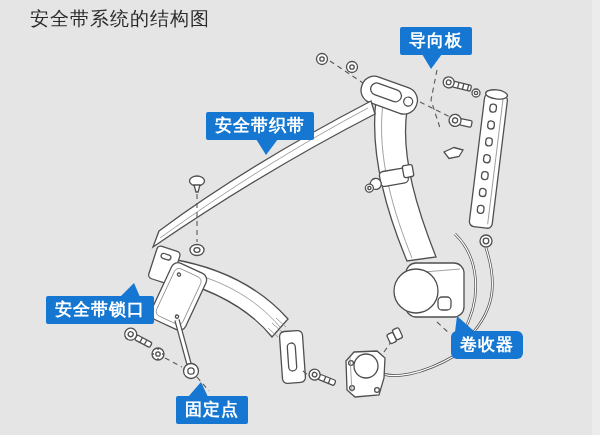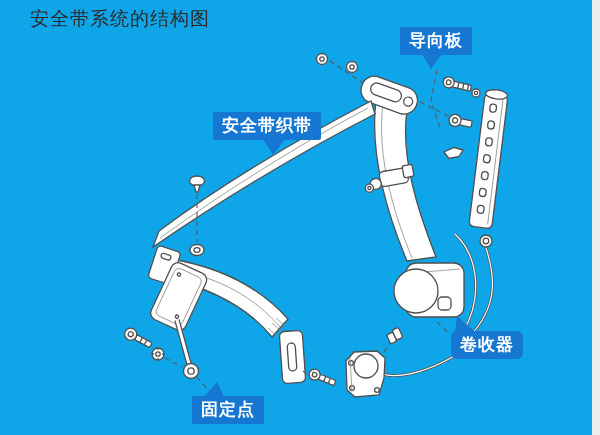--- a/index.html
+++ b/index.html
@@ -1,19 +1,19 @@
 <!DOCTYPE html>
 <html><head>
 <meta charset="utf-8">
 <style>
   html,body{margin:0;padding:0;}
   #canvas{
     position:relative;
     width:600px;height:435px;
-    background:#0ea5e9;
+    background:#e5e5e5;
     overflow:hidden;
     font-family:"Liberation Sans","DejaVu Sans",sans-serif;
   }
   #edge-strip{
     position:absolute;right:0;top:0;width:8px;height:435px;
     background:#ececec;
   }
   #title{
     position:absolute;left:30px;top:6px;
     font-size:19px;font-weight:500;color:#2b2b2b;
@@ -28,24 +28,24 @@
     letter-spacing:1px;
     padding:3px 9px;
     line-height:22px;
     border-radius:2px;
     white-space:nowrap;
     z-index:5;
   }
   .tail{position:absolute;}
   .tail polygon{fill:#1577d1;}
   #callout-guide-plate{left:400px;top:27px;}
-  #callout-webbing{left:213px;top:112px;}
+  #callout-webbing{left:206px;top:112px;}
   #callout-lap-belt{left:266px;top:237px;}
   #callout-buckle{left:46px;top:296px;}
-  #callout-anchor-point{left:192px;top:396px;}
+  #callout-anchor-point{left:176px;top:396px;}
   #callout-retractor{left:451px;top:331px;border-radius:6px;}
   svg .ln{stroke:#4f4f4f;stroke-width:1.3;fill:none;}
   svg .fw{stroke:#4f4f4f;stroke-width:1.3;fill:#ffffff;}
   svg .dash{stroke:#5a5a5a;stroke-width:1.1;fill:none;stroke-dasharray:5 4;}
   svg .thin{stroke:#8a8a8a;stroke-width:0.8;fill:none;}
 </style>
 </head>
 <body>
 
 <div id="canvas">
@@ -231,20 +231,26 @@
   </div>
 
   <div class="callout" id="callout-webbing">
     <span>安全带织带</span>
     <svg class="tail" style="left:50px;top:27px;" width="24" height="17">
         <polygon points="0,0 22,0 10,16"></polygon>
       </svg>
   </div>
 
 
+  <div class="callout" id="callout-buckle">
+    <span>安全带锁口</span>
+    <svg class="tail" style="left:74px;top:-13px;" width="22" height="15">
+        <polygon points="0,14 20,14 14,0"></polygon>
+      </svg>
+  </div>
 
   <div class="callout" id="callout-anchor-point">
     <span>固定点</span>
     <svg class="tail" style="left:12px;top:-14px;" width="22" height="16">
         <polygon points="0,15 20,15 13,0"></polygon>
       </svg>
   </div>
 
   <div class="callout" id="callout-retractor">
     <span>卷收器</span>

